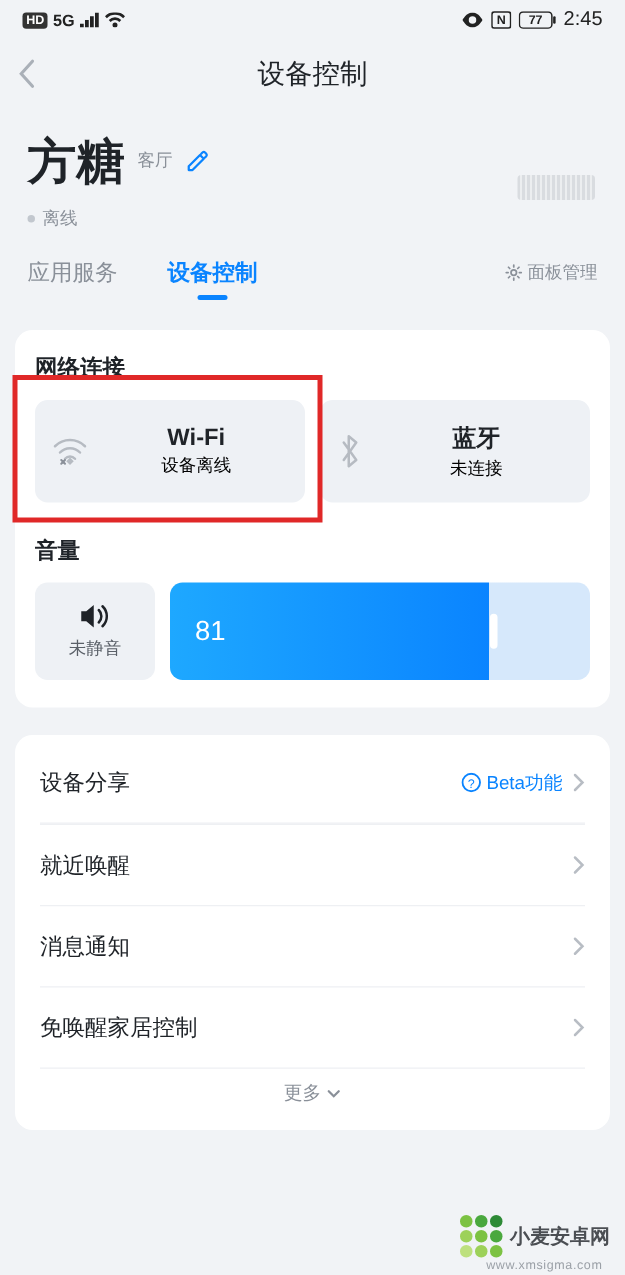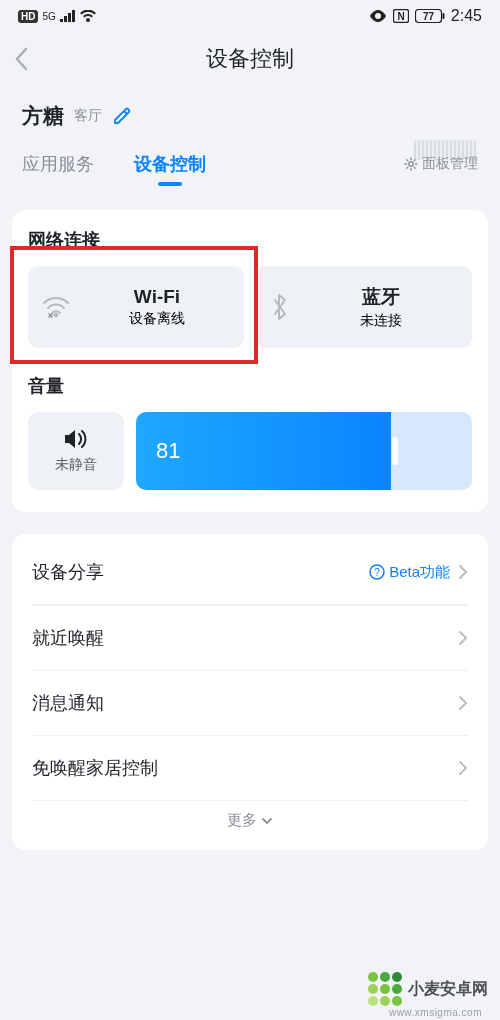--- a/index.html
+++ b/index.html
@@ -9,21 +9,21 @@
 .status-left { display: flex; align-items: center; gap: 4px; }
 .status-right { display: flex; align-items: center; gap: 6px; }
 .hd-badge { background: #333; color: #fff; font-size: 10px; padding: 1px 3px; border-radius: 3px; font-weight: 600; }
 
 .nav-header { height: 54px; display: flex; align-items: center; position: relative; }
 .back-btn { position: absolute; left: 14px; color: #aab0b8; }
 .nav-title { width: 100%; text-align: center; font-size: 22px; font-weight: 500; color: #1f2328; }
 
 .device-header { padding: 16px 22px 8px 22px; position: relative; }
 .device-title-row { display: flex; align-items: center; gap: 10px; }
-.device-name { font-size: 21px; font-weight: 700; color: #1f2328; }
+.device-name { font-size: 39px; font-weight: 700; color: #1f2328; }
 .room-tag { font-size: 14px; color: #8a9099; }
 .edit-icon { color: #0a84ff; }
 .device-status { margin-top: 10px; font-size: 14px; color: #8a9099; display: flex; align-items: center; gap: 6px; }
 .status-dot { width: 6px; height: 6px; background: #c2c7ce; border-radius: 50%; }
 .device-thumb { position: absolute; right: 24px; top: 54px; width: 62px; height: 20px; background: repeating-linear-gradient(90deg, #d9dce0 0 2px, #eceef0 2px 4px); border-radius: 3px; }
 
 .tabs { display: flex; align-items: center; padding: 14px 22px 12px 22px; gap: 40px; position: relative; }
 .tab { font-size: 18px; color: #8a9099; position: relative; }
 .tab.active { color: #0a84ff; font-weight: 600; }
 .tab.active::after { content: ""; position: absolute; bottom: -10px; left: 50%; transform: translateX(-50%); width: 24px; height: 4px; background: #0a84ff; border-radius: 2px; }
@@ -64,21 +64,21 @@
 .watermark-url { position: absolute; right: 18px; bottom: 2px; font-size: 10px; color: #9ba0a7; letter-spacing: 0.5px; }
 
 svg { display: block; }
 </style>
 </head>
 <body>
 
 <div class="status-bar">
   <div class="status-left">
     <span class="hd-badge">HD</span>
-    <span style="font-size:10px;font-weight:400;">5G</span>
+    <span style="font-size:13px;font-weight:700;">5G</span>
     <svg width="16" height="12" viewBox="0 0 16 12">
         <path d="M0 12h3V9H0zM4 12h3V6H4zM8 12h3V3H8zM12 12h3V0h-3z" fill="#222"></path>
       </svg>
     <svg width="16" height="12" viewBox="0 0 16 12">
         <path d="M8 12a2 2 0 100-4 2 2 0 000 4zM3 6a7 7 0 0110 0l-1.5 1.5a5 5 0 00-7 0zM0 3a11 11 0 0116 0l-1.5 1.5a9 9 0 00-13 0z" fill="#222"></path>
       </svg>
   </div>
   <div class="status-right">
     <svg width="18" height="12" viewBox="0 0 18 12">
         <path d="M9 0C4 0 1 6 1 6s3 6 8 6 8-6 8-6-3-6-8-6zm0 9a3 3 0 110-6 3 3 0 010 6z" fill="#222"></path>
@@ -107,20 +107,24 @@
 
 <div class="device-header">
   <div class="device-title-row">
     <span class="device-name">方糖</span>
     <span class="room-tag">客厅</span>
     <span class="edit-icon">
       <svg width="20" height="20" viewBox="0 0 20 20">
           <path d="M3 14l9-9 3 3-9 9H3v-3z M13 4l1-1a1.5 1.5 0 012 0l1 1a1.5 1.5 0 010 2l-1 1" stroke="#0a84ff" stroke-width="1.8" fill="none" stroke-linecap="round" stroke-linejoin="round"></path>
         </svg>
     </span>
+  </div>
+  <div class="device-status">
+    <span class="status-dot"></span>
+    <span>离线</span>
   </div>
   <div class="device-thumb"></div>
 </div>
 
 <div class="tabs">
   <div class="tab">应用服务</div>
   <div class="tab active">设备控制</div>
   <div class="panel-mgmt">
     <svg width="14" height="14" viewBox="0 0 14 14">
         <circle cx="7" cy="7" r="2.2" fill="none" stroke="#8a9099" stroke-width="1.4"></circle>

